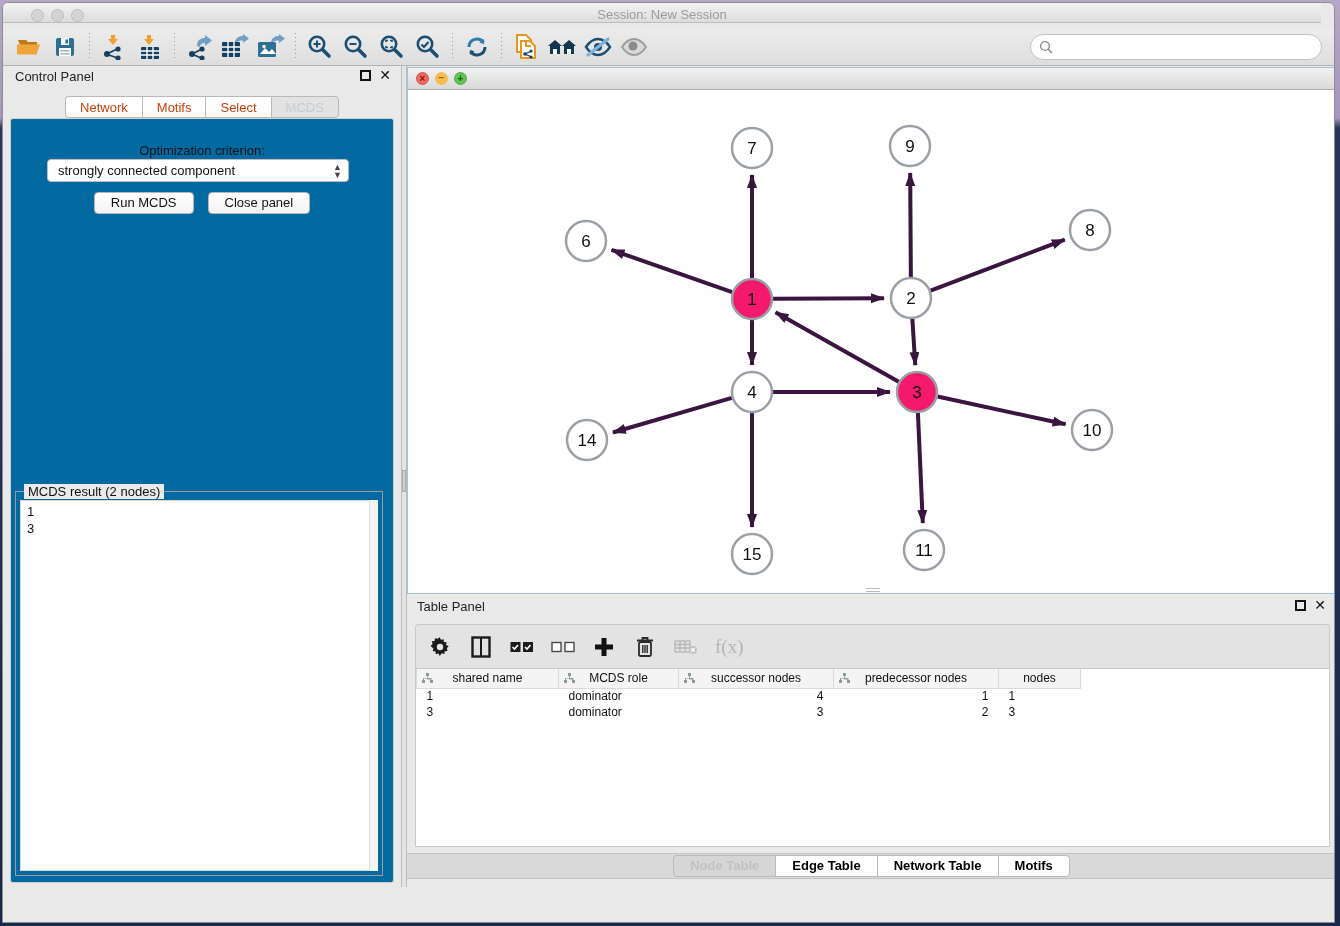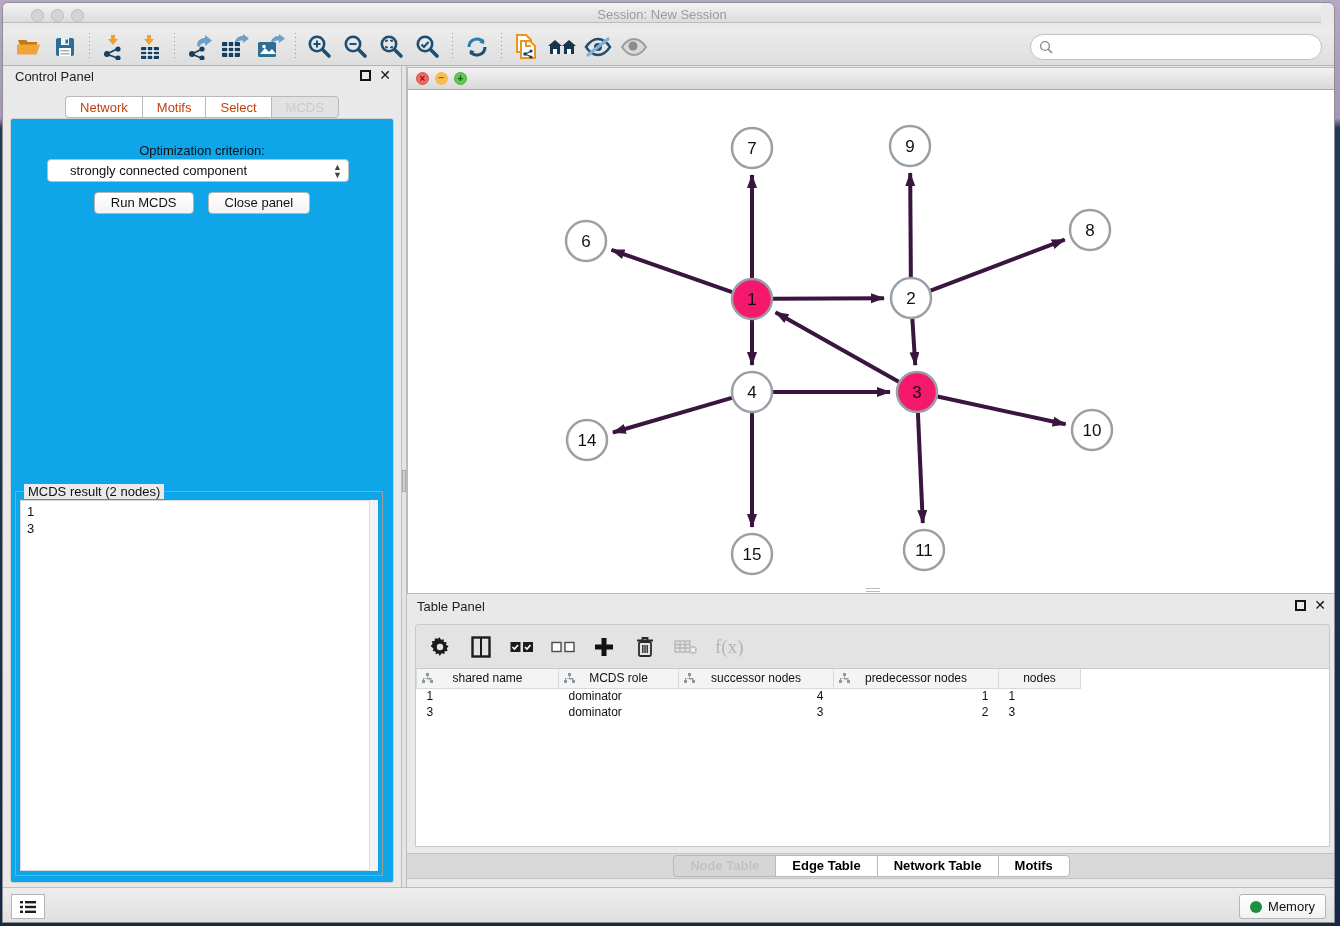--- a/index.html
+++ b/index.html
@@ -38,24 +38,24 @@
   .panel-head .ph-title { position:absolute; left:12px; top:3px; font-size:13px; color:#222; }
   .ph-float { position:absolute; right:30px; top:4px; width:11px; height:11px; border:2px solid #111; background:transparent; }
   .ph-close { position:absolute; right:10px; top:2px; font-size:14px; font-weight:bold; color:#111; line-height:14px; }
   .cp-tabs { position:absolute; left:0; right:0; top:30px; height:22px; display:flex; justify-content:center; }
   .cp-tab { height:22px; padding:0 14px; background:#fff; border:1px solid #b9b9b9; border-right:none;
     font-size:13px; line-height:21px; text-align:center; color:#c2410c; }
   .cp-tab:first-child { border-radius:4px 0 0 4px; }
   .cp-tab:last-child { border-radius:0 4px 4px 0; border-right:1px solid #b9b9b9; }
   .cp-tab.disabled { background:#e2e2e2; color:#c6cdd2; }
   .cp-content { position:absolute; left:7px; right:7px; top:52px; bottom:4px;
-    background:#0ea5e9; border:1px solid #cfcfcf; border-radius:3px; }
+    background:#0369a1; border:1px solid #cfcfcf; border-radius:3px; }
   .opt-label { position:absolute; left:0; right:0; top:24px; text-align:center; font-size:13px; color:#111; }
   .opt-select { position:absolute; left:36px; right:44px; top:40px; height:23px; background:#fff;
-    border:1px solid #bdbdbd; border-radius:4px; font-size:13px; line-height:21px; padding-left:22px; color:#111; }
+    border:1px solid #bdbdbd; border-radius:4px; font-size:13px; line-height:21px; padding-left:10px; color:#111; }
   .opt-select .updown { position:absolute; right:6px; top:3px; font-size:9px; color:#444; line-height:8px; text-align:center; }
   .cp-buttons { position:absolute; left:0; right:0; top:73px; display:flex; justify-content:center; gap:14px; }
   .cp-btn { height:22px; padding:0 16px; background:linear-gradient(#ffffff,#f3f3f3);
     border:1px solid #b5b5b5; border-radius:4px; font-size:13px; line-height:20px; color:#111; }
   .result-box { position:absolute; left:4px; right:10px; top:372px; bottom:6px; border:1px solid #9d9d9d; }
   .result-title { position:absolute; left:8px; top:-8px; background:#eaeaea; padding:0 4px; font-size:13px; color:#111; }
   .result-area { position:absolute; left:4px; right:4px; top:8px; bottom:4px; background:#fff;
     border:1px solid #d8d8d8; font-size:13px; line-height:17px; padding:2px 6px; white-space:pre-line; color:#111; }
   .result-scroll { position:absolute; right:4px; top:8px; bottom:4px; width:9px;
     background:#f3f3f3; border-left:1px solid #ddd; }
@@ -519,32 +519,14 @@
         </table>
     </div>
     <div class="tp-tabs">
       <div class="tp-tab disabled">Node Table</div>
       <div class="tp-tab">Edge Table</div>
       <div class="tp-tab">Network Table</div>
       <div class="tp-tab">Motifs</div>
     </div>
   </div>
 
-  <div class="statusbar">
-    <div class="sb-left-btn">
-      <svg width="18" height="14" viewBox="0 0 18 14">
-          <g fill="#1c1c1c">
-            <rect x="1" y="1" width="3" height="2.4"></rect>
-            <rect x="6" y="1" width="11" height="2.4"></rect>
-            <rect x="1" y="5.8" width="3" height="2.4"></rect>
-            <rect x="6" y="5.8" width="11" height="2.4"></rect>
-            <rect x="1" y="10.6" width="3" height="2.4"></rect>
-            <rect x="6" y="10.6" width="11" height="2.4"></rect>
-          </g>
-        </svg>
-    </div>
-    <div class="sb-memory">
-      <span class="mem-dot"></span>
-      <span>Memory</span>
-    </div>
-  </div>
 
 </div>
 
 </body></html>

